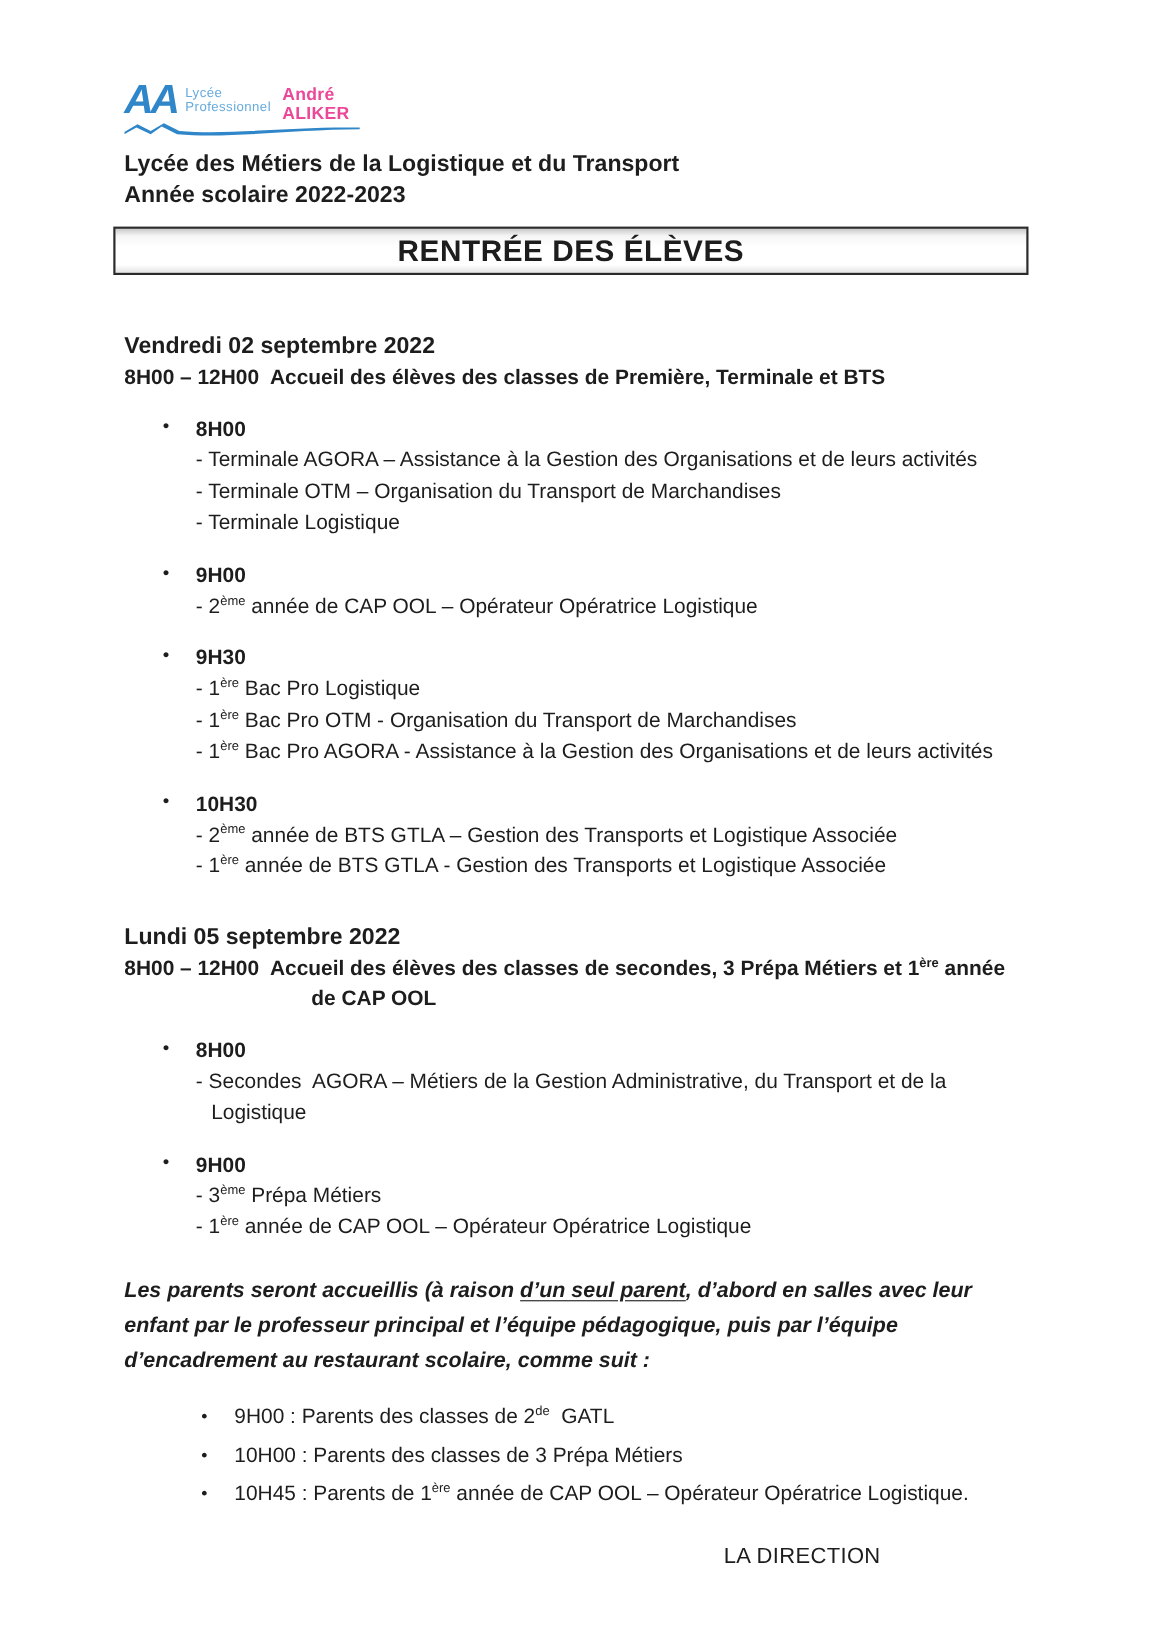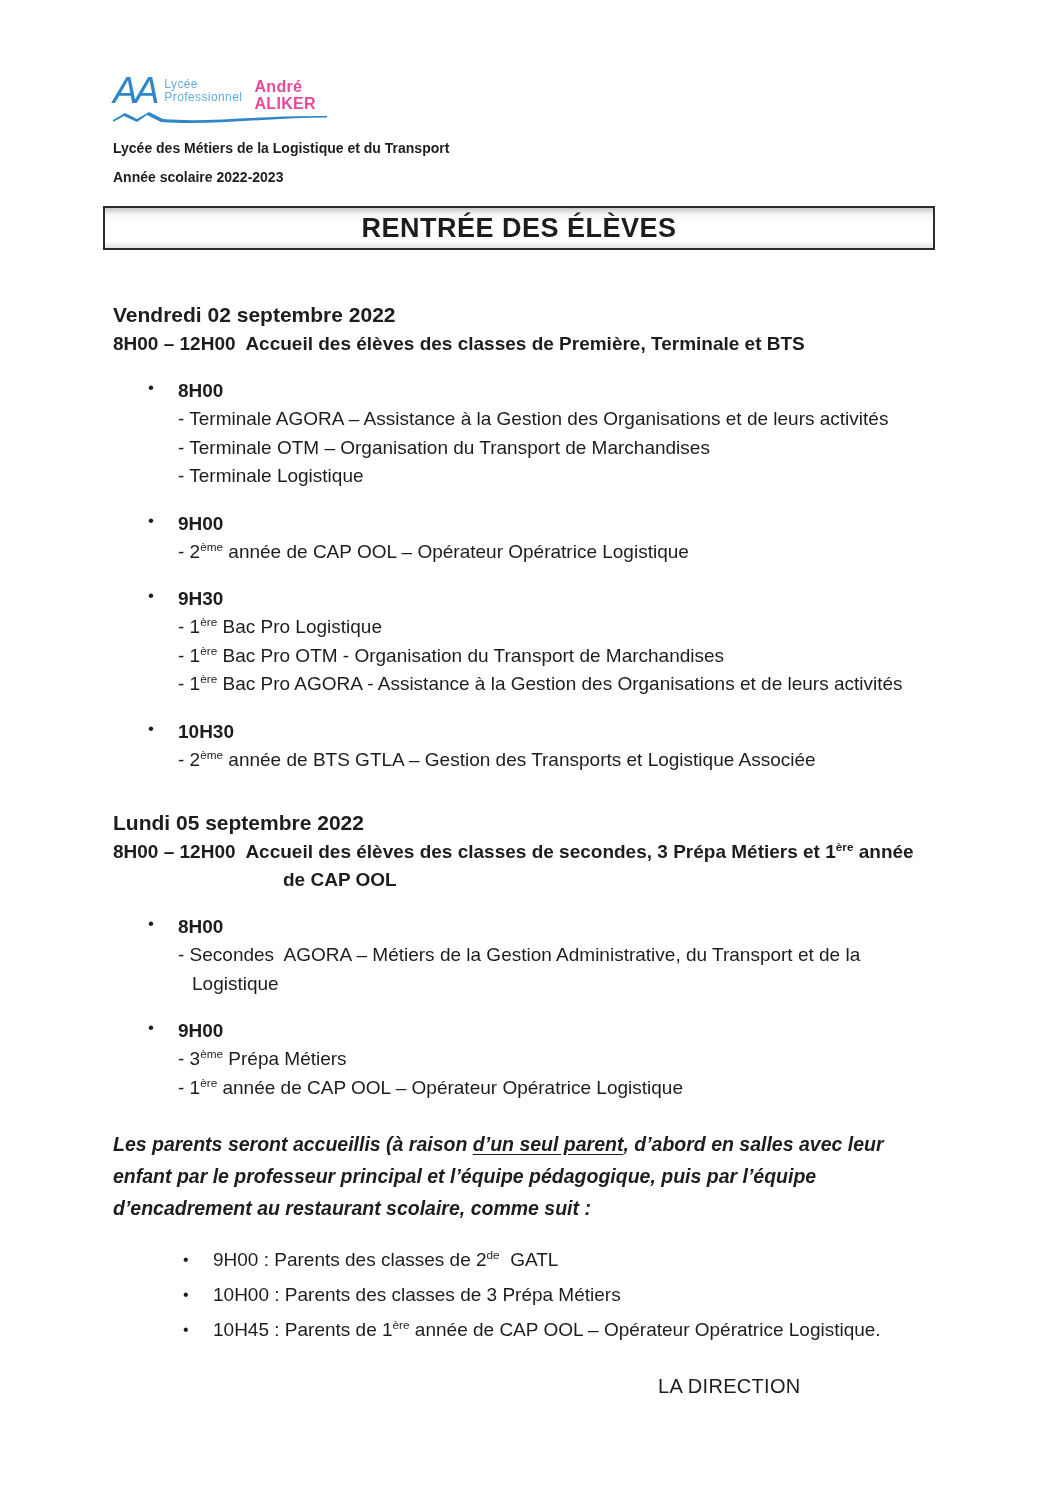--- a/index.html
+++ b/index.html
@@ -12,30 +12,30 @@
     color:#1d1d1d;
     overflow:hidden;
     box-sizing:border-box;
   }
   .content{padding:76px 120px 0 113px;}
 
   
   .logo{width:230px;}
   .logo-row{display:flex;align-items:flex-start;gap:8px;}
   .logo-aa{
-    font-size:37px;font-weight:normal;line-height:30px;
+    font-size:37px;font-weight:bold;line-height:30px;
     color:#2f86c8;letter-spacing:-3px;font-style:italic;
   }
   .logo-text{display:flex;flex-direction:row;padding-top:2px;}
   .logo-sub{font-size:12px;color:#66abdd;line-height:13px;letter-spacing:.4px;}
   .logo-name{font-size:16px;font-weight:bold;color:#ec4899;line-height:17px;letter-spacing:.3px;}
   .logo-wave{display:block;margin-top:-2px;width:215px;height:14px;}
 
   
-  .hdr{margin-top:10px;font-size:14px;font-weight:bold;line-height:29px;}
+  .hdr{margin-top:10px;font-size:21px;font-weight:bold;line-height:29px;}
 
   
   .banner{
     margin:14px 0 0 -10px;
     width:832px;height:44px;box-sizing:border-box;
     border:2px solid #2b2b2b;
     background:linear-gradient(180deg,#c9c9c9 0,#f5f5f5 16%,#ffffff 40%,#ffffff 82%,#e4e4e4 100%);
     display:flex;align-items:center;justify-content:center;
   }
   .banner span{font-size:27px;font-weight:bold;letter-spacing:.5px;}
@@ -120,20 +120,21 @@
       <div class="group">
         <div class="time">9H30</div>
         <div class="line"><span>- 1</span><sup>ère</sup><span> Bac Pro Logistique</span></div>
         <div class="line"><span>- 1</span><sup>ère</sup><span> Bac Pro OTM - Organisation du Transport de Marchandises</span></div>
         <div class="line"><span>- 1</span><sup>ère</sup><span> Bac Pro AGORA - Assistance à la Gestion des Organisations et de leurs activités</span></div>
       </div>
 
       <div class="group">
         <div class="time">10H30</div>
         <div class="line"><span>- 2</span><sup>ème</sup><span> année de BTS GTLA – Gestion des Transports et Logistique Associée</span></div>
+        <div class="line"><span>- 1</span><sup>ère</sup><span> année de BTS GTLA - Gestion des Transports et Logistique Associée</span></div>
       </div>
     </div>
 
     <div>
       <div class="day-title" style="margin-top:34px;">Lundi 05  septembre 2022</div>
       <div class="day-sub"><span>8H00 – 12H00  Accueil des élèves des classes de secondes, 3 Prépa Métiers et 1</span><sup>ère</sup><span> année</span><span class="l2">de CAP OOL</span></div>
 
       <div class="group">
         <div class="time">8H00</div>
         <div class="line"><span>- Secondes  AGORA – Métiers de la Gestion Administrative, du Transport et de la</span><sup></sup><span></span></div>

